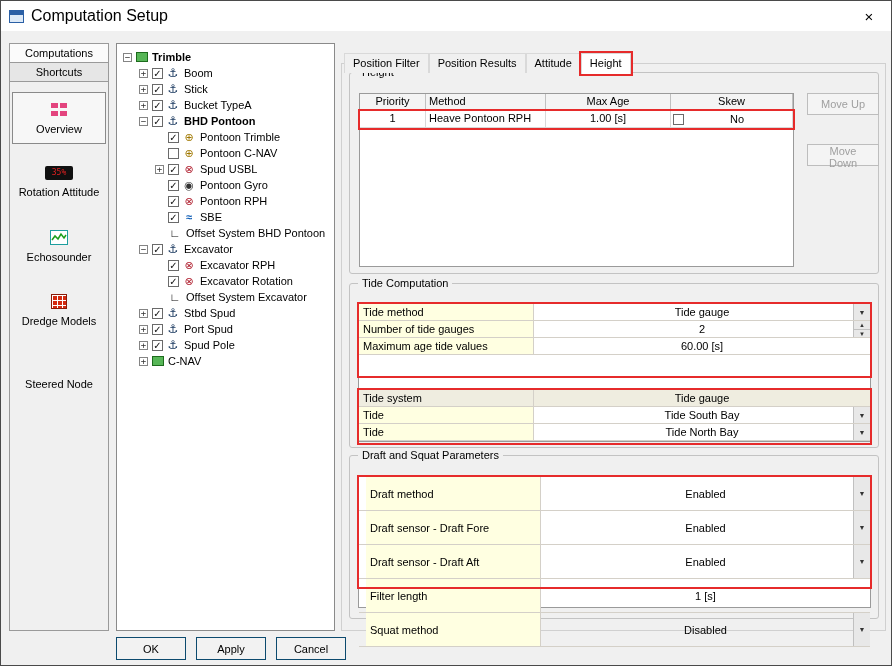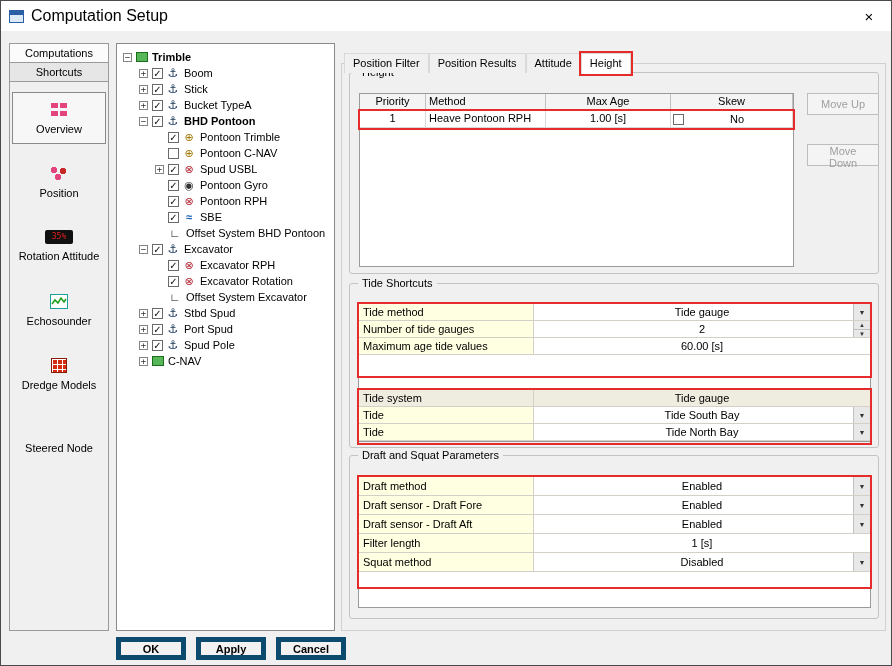--- a/index.html
+++ b/index.html
@@ -107,21 +107,21 @@
 
   
   #tide-group { left:7px; top:219px; width:530px; height:165px; }
   #tide-grid { position:absolute; left:8px; top:19px; width:513px; height:139px;
                background:#fff; border:1px solid #9a9a9a; }
   #draft-group { left:7px; top:391px; width:530px; height:164px; }
   #draft-grid { position:absolute; left:8px; top:20px; width:513px; height:132px;
                 background:#fff; border:1px solid #9a9a9a; }
 
   .prow { display:flex; height:17px; border-bottom:1px solid #d4d0c8; }
-  .prow-18 .prow { height:19px; }
+  .prow-18 .prow { height:34px;padding-left:7px; }
   .pcell { overflow:hidden; white-space:nowrap; display:flex; align-items:center; }
   .plabel { width:175px; flex:0 0 175px; background:#ffffe1; border-right:1px solid #d4d0c8; padding:0 4px; }
   .pvalue { flex:1; position:relative; justify-content:center; padding:0 18px; }
   .phead-row .pcell { background:#efede0; }
   .phead-row .plabel { background:#efede0; }
   #tide-table { margin-top:35px; }
 
   .ctrl { position:absolute; right:0; top:0; bottom:0; width:17px; background:#e8e8e8;
           border-left:1px solid #c0c0c0; display:flex; align-items:center; justify-content:center;
           font-size:7px; color:#333; }
@@ -132,21 +132,21 @@
 
   
   .red-box { position:absolute; border:2px solid #e62b2b; pointer-events:none; z-index:5; }
   #hl-height-row { left:-2px; right:-2px; top:15px; height:21px; }
   #hl-tide-params { left:-2px; right:-2px; top:-2px; height:76px; }
   #hl-tide-table { left:-2px; right:-2px; top:84px; height:57px; }
   #hl-draft { left:-2px; right:-2px; top:-2px; height:114px; }
 
   
   #footer-buttons { position:absolute; left:115px; top:636px; display:flex; gap:10px; }
-  .footer-btn { height:23px; min-width:70px; border:5px solid #0c4a6e;font-weight:bold; }
+  .footer-btn { height:23px; min-width:70px; border:1px solid #0c4a6e; }
 </style>
 </head>
 <body>
 
 <div class="window">
 
   <div class="titlebar">
     <span class="title-icon"></span>
     <span class="title-text">Computation Setup</span>
     <span class="close-btn">×</span>
@@ -154,24 +154,20 @@
 
   <div id="sidebar">
     <div id="side-tabs">
         <div class="side-tab active">Computations</div>
         <div class="side-tab">Shortcuts</div>
       </div>
     <div id="side-items">
       <div class="side-item selected">
         <span class="ic-overview"></span>
         <span class="side-label">Overview</span>
-      </div>
-      <div class="side-item">
-        <span class="ic-position"></span>
-        <span class="side-label">Position</span>
       </div>
       <div class="side-item">
         <span class="ic-rotation">35%</span>
         <span class="side-label">Rotation Attitude</span>
       </div>
       <div class="side-item">
         <span class="ic-echo">
           <svg width="16" height="13" viewBox="0 0 16 13">
               <polyline points="1,9 4,5 7,8 10,3 13,7 15,4" fill="none" stroke="#1a9e1a" stroke-width="1.5"></polyline>
             </svg>
@@ -339,21 +335,21 @@
           </div>
         <div class="red-box" id="hl-height-row"></div>
       </div>
       <div id="move-buttons">
           <button class="win-btn move-btn" disabled="">Move Up</button>
           <button class="win-btn move-btn" disabled="">Move Down</button>
         </div>
     </div>
 
     <div class="group" id="tide-group">
-      <span class="group-title">Tide Shortcuts</span>
+      <span class="group-title">Tide Computation</span>
       <div id="tide-grid">
         <div id="tide-params">
             <div class="prow">
               <div class="pcell plabel">Tide method</div>
               <div class="pcell pvalue">
                 <span class="pv-text">Tide gauge</span>
                 <span class="ctrl">▼</span>
               </div>
             </div>
             <div class="prow">

